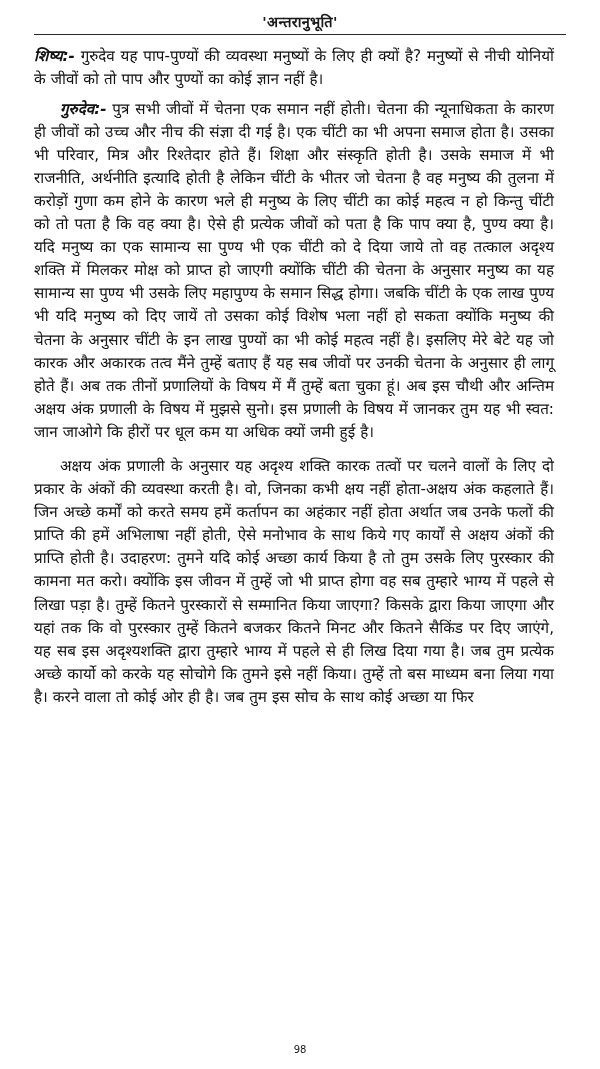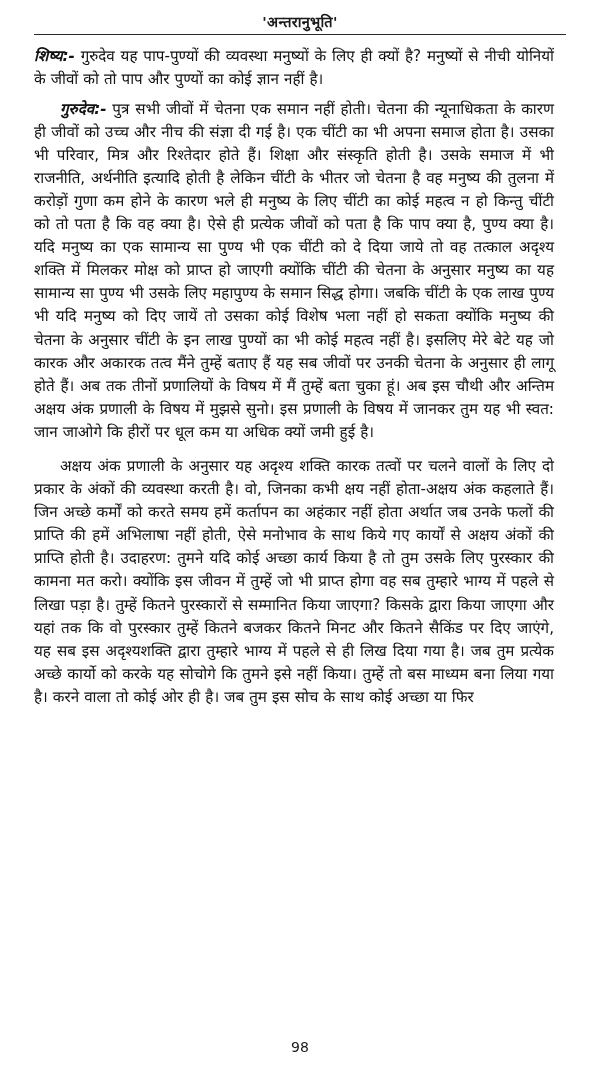--- a/index.html
+++ b/index.html
@@ -56,21 +56,21 @@
     font-style: italic;
     font-weight: bold;
   }
   .folio {
     position: absolute;
     bottom: 14px;
     left: 0;
     width: 600px;
     text-align: center;
     font-family: "DejaVu Sans", sans-serif;
-    font-size: 14px;
+    font-size: 10px;
     color: #1a1a1a;
   }
   .spacer-sm { height: 5px; }
 </style>
 </head>
 <body>
 
 <div class="page">
 
   <div class="header">'अन्तरानुभूति'</div>

